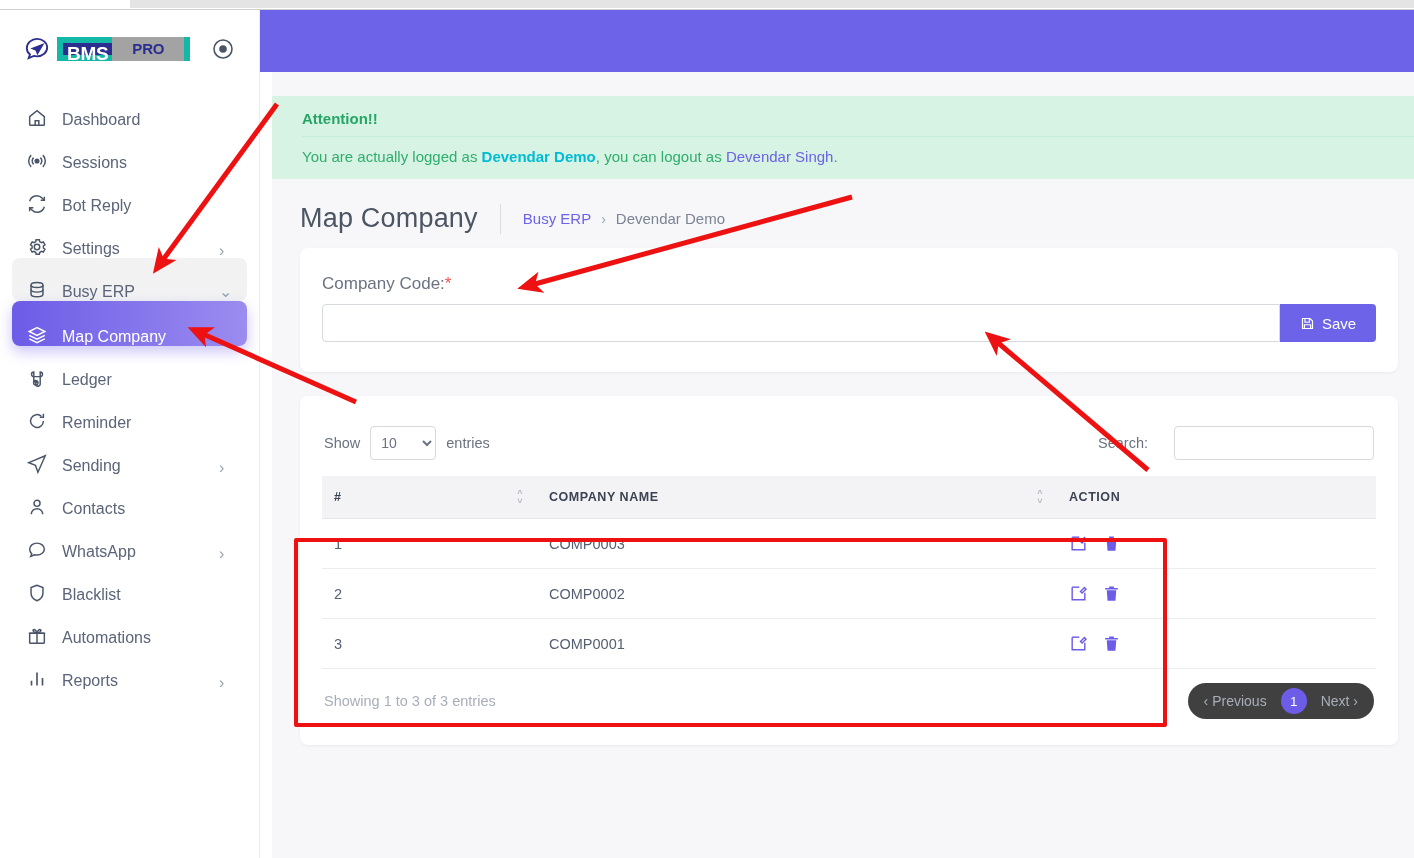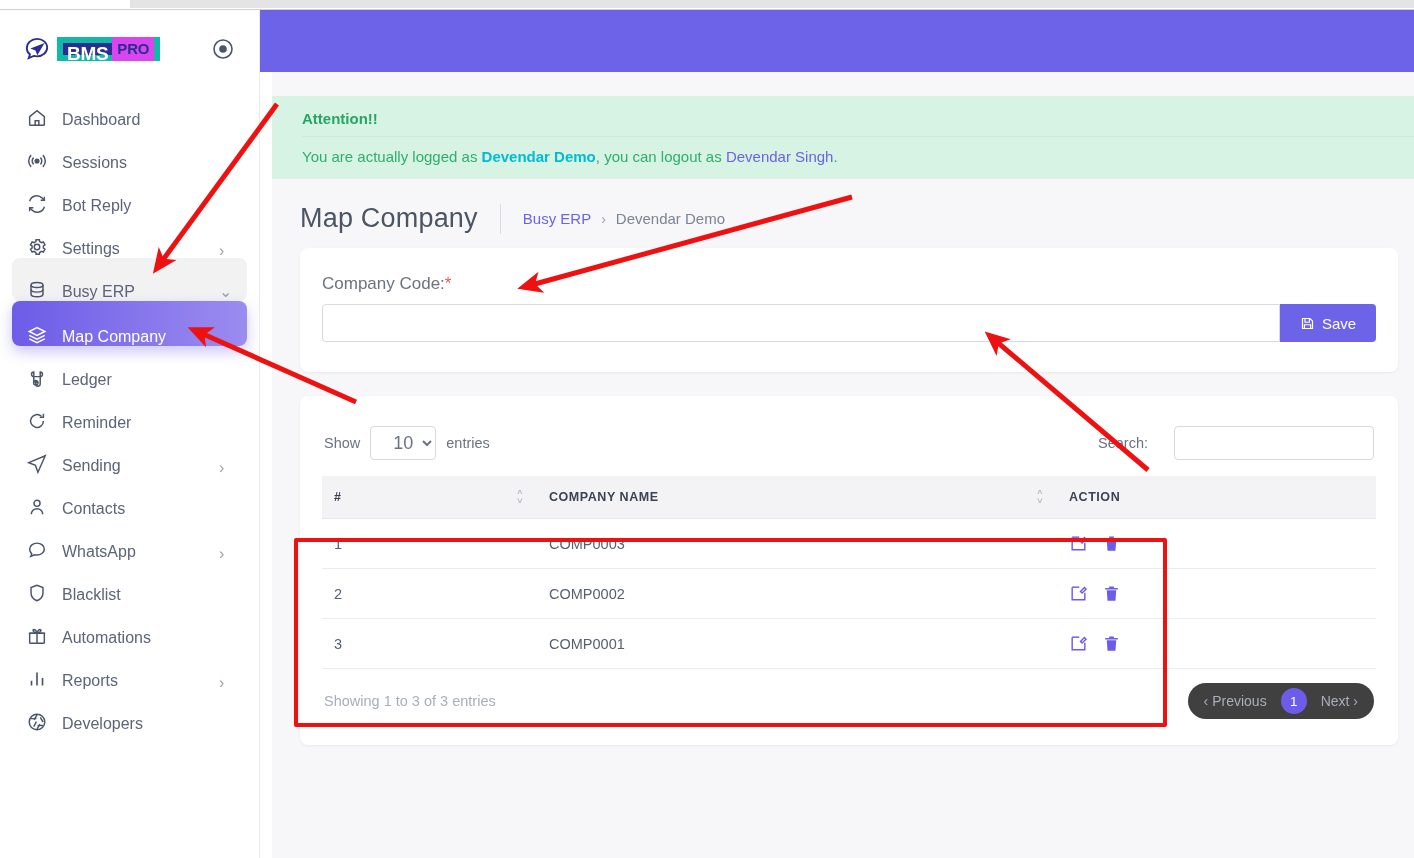--- a/index.html
+++ b/index.html
@@ -46,23 +46,23 @@
     display: flex; align-items: stretch; height: 24px;
     border: 6px solid #14b8a6;
     text-align: center;
   }
   .brand-bms {
     background: #2b2d8f; color: #ffffff;
     font-weight: bold; font-size: 19px; letter-spacing: -0.3px;
     padding: 0 4px; line-height: 22px;
   }
   .brand-pro {
-    background: #d946ef; color: #2b2d8f;
+    background: #a3a3a3; color: #2b2d8f;
     font-weight: bold; font-size: 15px; letter-spacing: -0.2px;
-    padding: 0 5px; line-height: 24px; align-self: center;
+    padding: 0 20px; line-height: 24px; align-self: center;
   }
   .dot-btn { width: 24px; height: 24px; color: #4a5568; }
 
   .nav { padding: 2px 12px 0 12px; }
   .nav-item {
     display: flex; align-items: flex-end; gap: 14px;
     height: 43px; padding: 0 14px; margin-bottom: 0px;
     border-radius: 8px; color: #5b6478;
     font-size: 16px; cursor: pointer; position: relative;
   }
@@ -149,22 +149,22 @@
     text-align: center; font-size: 22px; color: #4b5563;
     font-weight: 400; margin: 4px 0 28px 0;
   }
   .table-controls {
     display: flex; align-items: center; justify-content: space-between;
     padding: 0 2px 16px 2px;
   }
   .show-entries { display: flex; align-items: center; gap: 10px; font-size: 14.5px; color: #6b7280; }
   .len-select {
     height: 34px; width: 66px; border: 1px solid #d6d9de; border-radius: 4px;
-    background: #ffffff; color: #6b7280; font-size: 18px; padding: 0 6px;
-    font-family: "Liberation Sans", sans-serif; outline: none; text-align: right;
+    background: #ffffff; color: #6b7280; font-size: 14px; padding: 0 6px;
+    font-family: "Liberation Sans", sans-serif; outline: none;
   }
   .search-wrap { display: flex; align-items: center; gap: 26px; font-size: 14.5px; color: #6b7280; }
   .search-input {
     width: 200px; height: 34px; border: 1px solid #d6d9de; border-radius: 4px;
     background: #ffffff; padding: 0 10px; font-size: 14px; outline: none;
     font-family: "Liberation Sans", sans-serif;
   }
 
   table.dt { width: 100%; border-collapse: collapse; }
   table.dt thead th {
@@ -351,27 +351,20 @@
       </div>
 
       <div class="nav-item">
         <svg class="ico" viewBox="0 0 24 24" fill="none" stroke="currentColor" stroke-width="1.8">
           <path d="M6 14v5M12 5v14M18 11v8"></path>
         </svg>
         <span class="label">Reports</span>
         <span class="chev" style="font-size:16px;line-height:14px;">›</span>
       </div>
 
-      <div class="nav-item">
-        <svg class="ico" viewBox="0 0 24 24" fill="none" stroke="currentColor" stroke-width="1.6">
-          <circle cx="12" cy="12" r="8.5"></circle>
-          <path d="m15.6 7 3 5.2M12 4.2l-3.2 5.6M5.4 8.3h6M8.4 17l3-5.4M12 19.8l3.2-5.6M18.6 15.7h-6"></path>
-        </svg>
-        <span class="label">Developers</span>
-      </div>
 
     </nav>
   </aside>
 
   <div class="topbar"></div>
 
   <main class="main">
 
     <div class="alert">
       <div class="alert-title">Attention!!</div>

